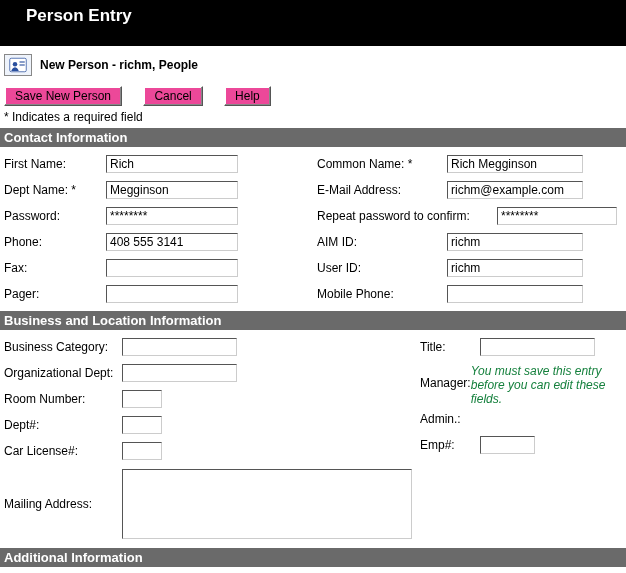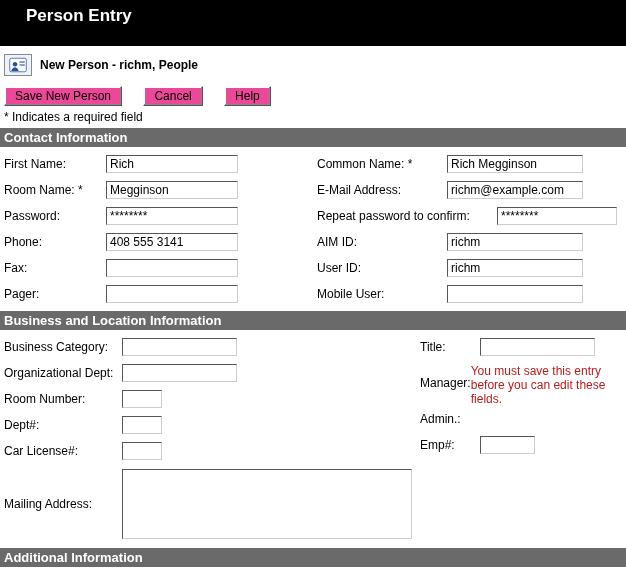--- a/index.html
+++ b/index.html
@@ -70,21 +70,21 @@
     border: 1px solid #000;
     border-top-color: #555;
     border-left-color: #555;
     border-bottom-color: #ccc;
     border-right-color: #ccc;
     background: #fff;
     padding: 1px 3px;
     height: 18px;
   }
   textarea { height: auto; resize: none; }
-  .note-italic { color: #b91c1c; padding-top: 4px; display: inline-block; }
+  .note-italic { font-style: italic; color: #15803d; padding-top: 4px; display: inline-block; }
   .in-ci-left  { width: 132px; }
   .in-ci-right { width: 136px; }
   .in-bl-mid   { width: 115px; }
   .in-bl-short { width: 40px; }
   .in-bl-title { width: 115px; }
   .in-bl-emp   { width: 55px; }
   .ta-mail     { width: 290px; height: 70px; }
   .in-full     { width: 480px; }
 </style>
 </head>
@@ -115,21 +115,21 @@
 
 <div class="section-bar">Contact Information</div>
 <div class="section-body">
   <div class="two-col">
     <div class="col left">
       <div class="row">
           <span class="lbl">First Name:</span>
           <input type="text" class="in-ci-left" value="Rich" style="">
         </div>
       <div class="row">
-          <span class="lbl">Room Name: *</span>
+          <span class="lbl">Dept Name: *</span>
           <input type="text" class="in-ci-left" value="Megginson" style="">
         </div>
       <div class="row">
           <span class="lbl">Password:</span>
           <input type="text" class="in-ci-left" value="********" style="">
         </div>
       <div class="row">
           <span class="lbl">Phone:</span>
           <input type="text" class="in-ci-left" value="408 555 3141" style="">
         </div>
@@ -157,21 +157,21 @@
         </div>
       <div class="row">
           <span class="lbl-wide">AIM ID:</span>
           <input type="text" class="in-ci-right" value="richm" style="">
         </div>
       <div class="row">
           <span class="lbl-wide">User ID:</span>
           <input type="text" class="in-ci-right" value="richm" style="">
         </div>
       <div class="row">
-          <span class="lbl-wide">Mobile User:</span>
+          <span class="lbl-wide">Mobile Phone:</span>
           <input type="text" class="in-ci-right" value="" style="">
         </div>
     </div>
   </div>
 </div>
 
 <div class="section-bar">Business and Location Information</div>
 <div class="section-body">
   <div class="two-col">
     <div class="col left">

